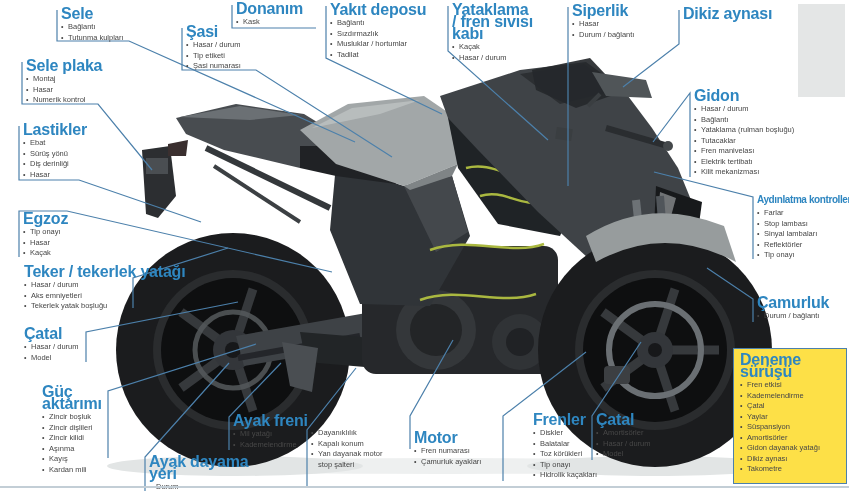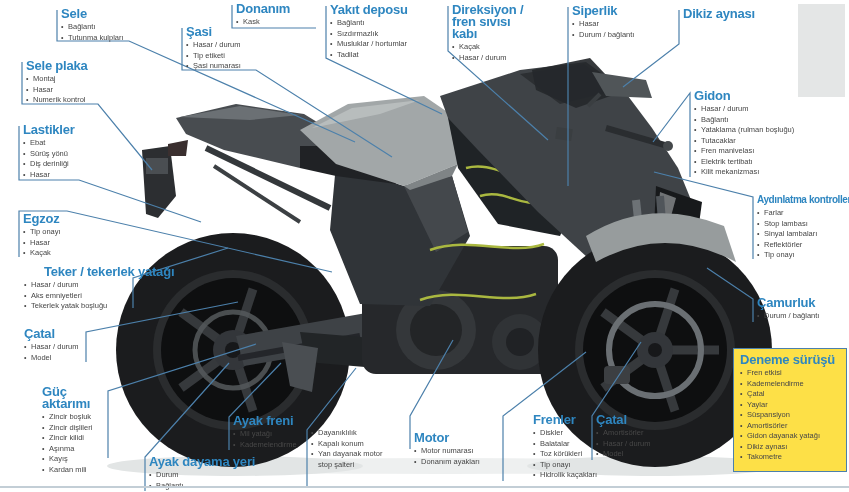--- a/index.html
+++ b/index.html
@@ -7,25 +7,25 @@
     position:relative;width:849px;height:492px;overflow:hidden;background:#fff;
     font-family:"Liberation Sans",sans-serif;
   }
   .stage svg{position:absolute;left:0;top:0;}
   .bike-art{z-index:1;}
   .leads{z-index:2;}
   .corner-block{position:absolute;z-index:0;left:798px;top:4px;width:47px;height:93px;background:var(--corner,#e4e6e6);}
   .bottom-divider{position:absolute;z-index:4;left:0;top:486px;width:849px;height:2px;background:var(--divider,#c3ced6);}
   .lbl{position:absolute;z-index:3;}
   .lbl .t{
-    font-size:13px;font-weight:bold;color:var(--accent,#2e86c0);
+    font-size:16px;font-weight:bold;color:var(--accent,#2e86c0);
     line-height:12px;letter-spacing:-0.2px;margin-bottom:2px;
   }
   .lbl.tight .t{font-size:10px;letter-spacing:-0.4px;white-space:nowrap;}
-  .lbl.nowrap .t{white-space:nowrap;margin-left:20px;}
+  .lbl.nowrap .t{white-space:nowrap;}
   .lbl .row{display:flex;align-items:flex-start;line-height:10.5px;}
   .lbl .dot{font-size:7px;color:var(--txt,#474747);width:7px;flex:none;line-height:10.5px;}
   .lbl .txt{font-size:7.5px;color:var(--txt,#474747);line-height:10.5px;}
   .lbl.boxed{border:1px solid var(--leader,#4c80ab);padding:5px 6px 8px;background:#fde047;}
 </style>
 </head>
 <body>
 
 <div class="stage">
 
@@ -231,21 +231,21 @@
           <span class="txt">Musluklar / hortumlar</span>
         </div>
         <div class="row">
           <span class="dot">•</span>
           <span class="txt">Tadilat</span>
         </div>
       </div>
   </div>
 
   <div class="lbl" style="left:452px;top:4px;width:82px">
-    <div class="t">Direksiyon / fren sıvısı kabı</div>
+    <div class="t">Yataklama / fren sıvısı kabı</div>
     <div>
         <div class="row">
           <span class="dot">•</span>
           <span class="txt">Kaçak</span>
         </div>
         <div class="row">
           <span class="dot">•</span>
           <span class="txt">Hasar / durum</span>
         </div>
       </div>
@@ -526,25 +526,25 @@
           <span class="txt">Yan dayanak motor stop şalteri</span>
         </div>
       </div>
   </div>
 
   <div class="lbl" style="left:414px;top:432px;width:95px">
     <div class="t">Motor</div>
     <div>
         <div class="row">
           <span class="dot">•</span>
-          <span class="txt">Motor numarası</span>
-        </div>
-        <div class="row">
-          <span class="dot">•</span>
-          <span class="txt">Donanım ayakları</span>
+          <span class="txt">Fren numarası</span>
+        </div>
+        <div class="row">
+          <span class="dot">•</span>
+          <span class="txt">Çamurluk ayakları</span>
         </div>
       </div>
   </div>
 
   <div class="lbl" style="left:533px;top:414px;width:95px">
     <div class="t">Frenler</div>
     <div>
         <div class="row">
           <span class="dot">•</span>
           <span class="txt">Diskler</span>

